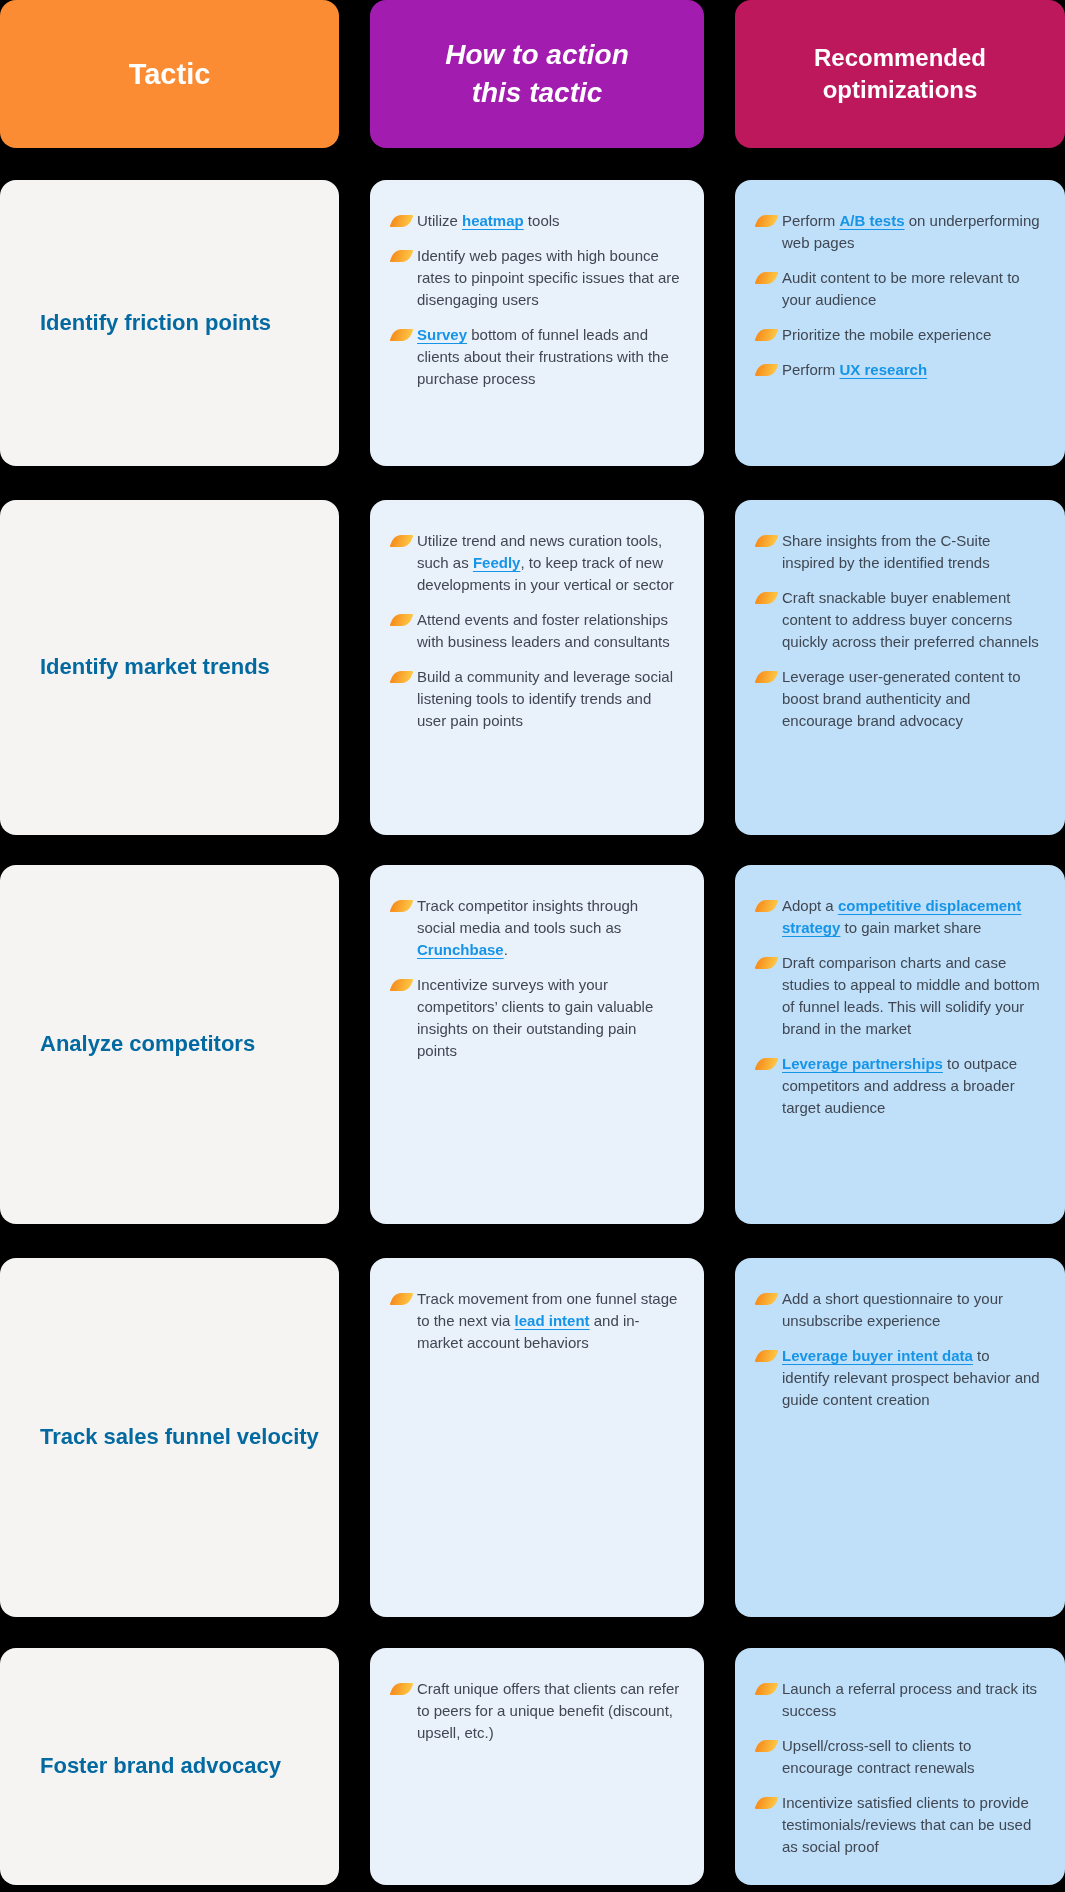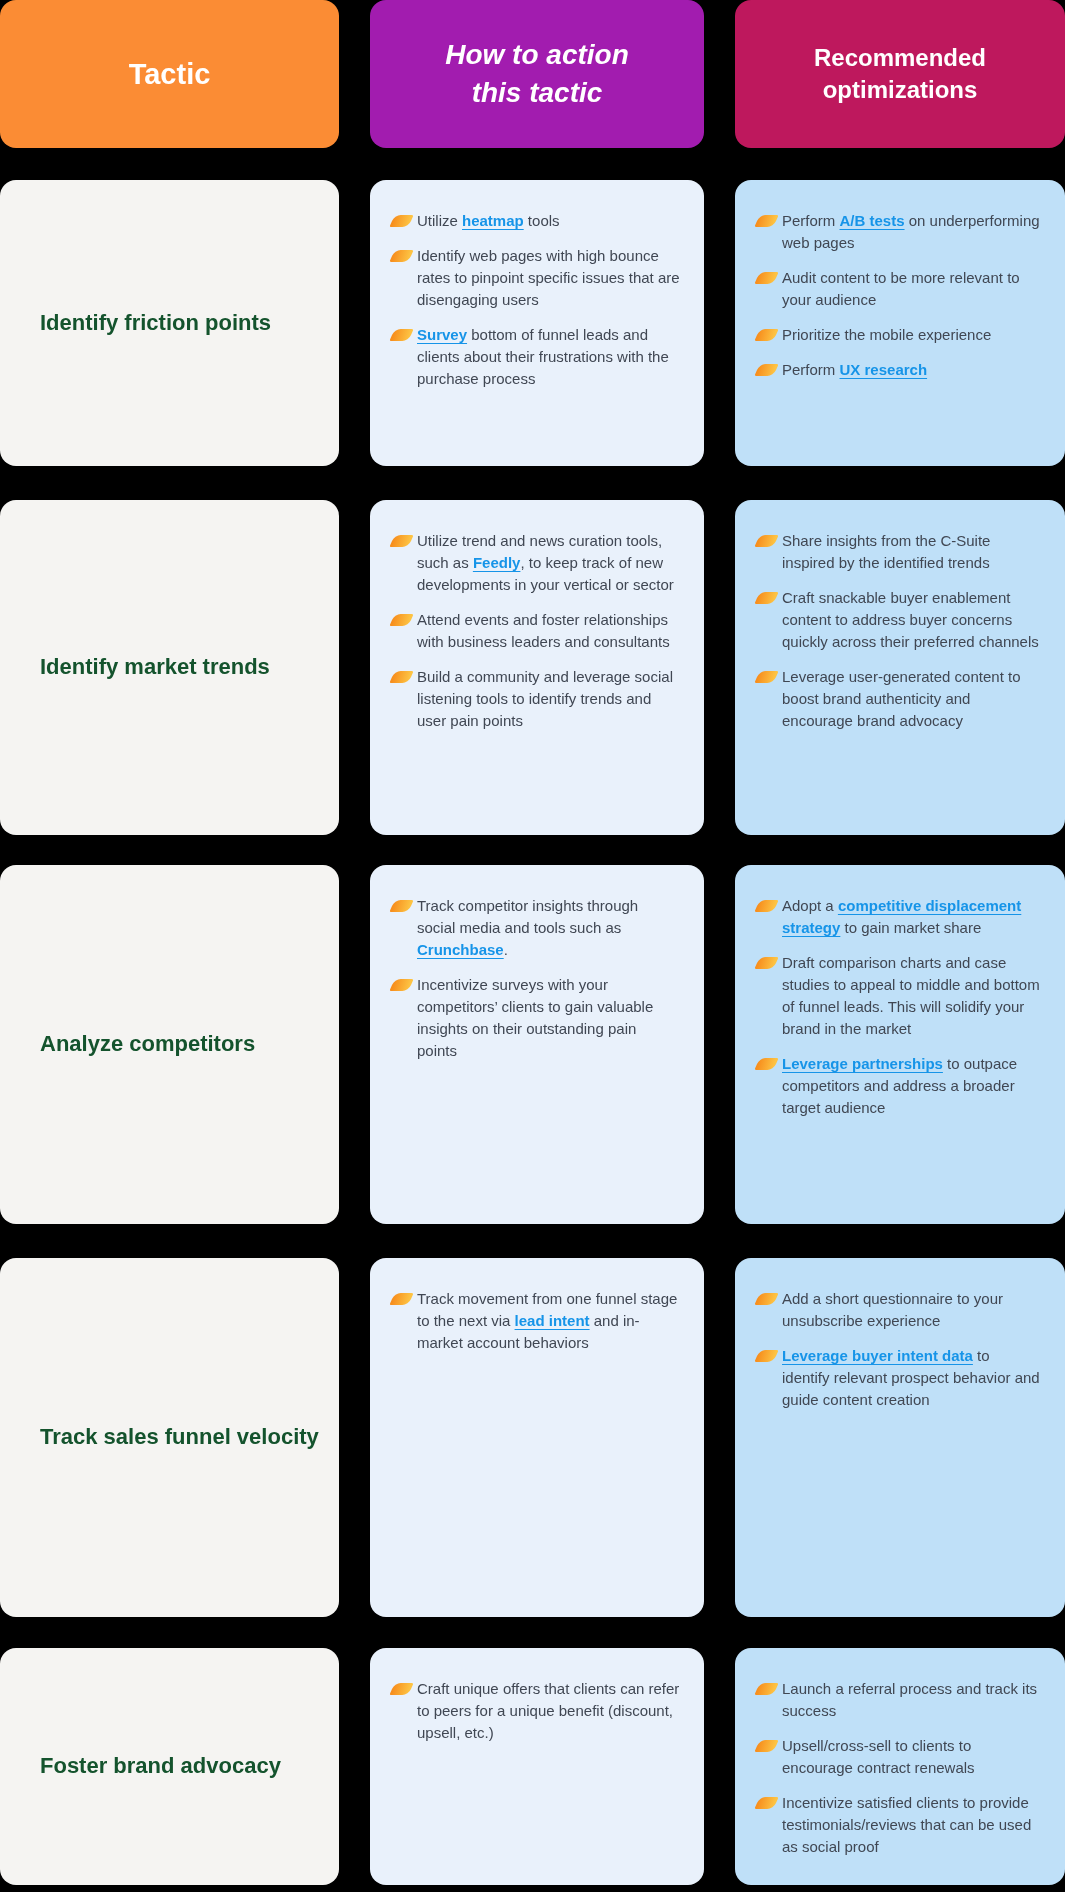--- a/index.html
+++ b/index.html
@@ -34,21 +34,21 @@
   .data-row:nth-child(4){height:359px;margin-bottom:31px;}
   .data-row:nth-child(5){height:232px;margin-bottom:0;}
 
   .cell{border-radius:16px;box-sizing:border-box;}
   .tactic-cell{
     background:#f5f4f2;
     display:flex;align-items:center;
     padding:0 16px 0 40px;
   }
   .tactic-label{
-    color:#14532d;font-size:22px;font-weight:700;line-height:1.3;
+    color:#0369a1;font-size:22px;font-weight:700;line-height:1.3;
   }
   .bullets-cell{padding:30px 24px 14px 22px;}
   .actions-cell{background:#e9f1fb;}
   .optimizations-cell{background:#bfe0f8;}
 
   .bullet-list{list-style:none;margin:0;padding:0;}
   .bullet-list li{
     display:flex;gap:6px;
     margin-bottom:13px;
     color:#404753;font-size:15px;line-height:22px;

